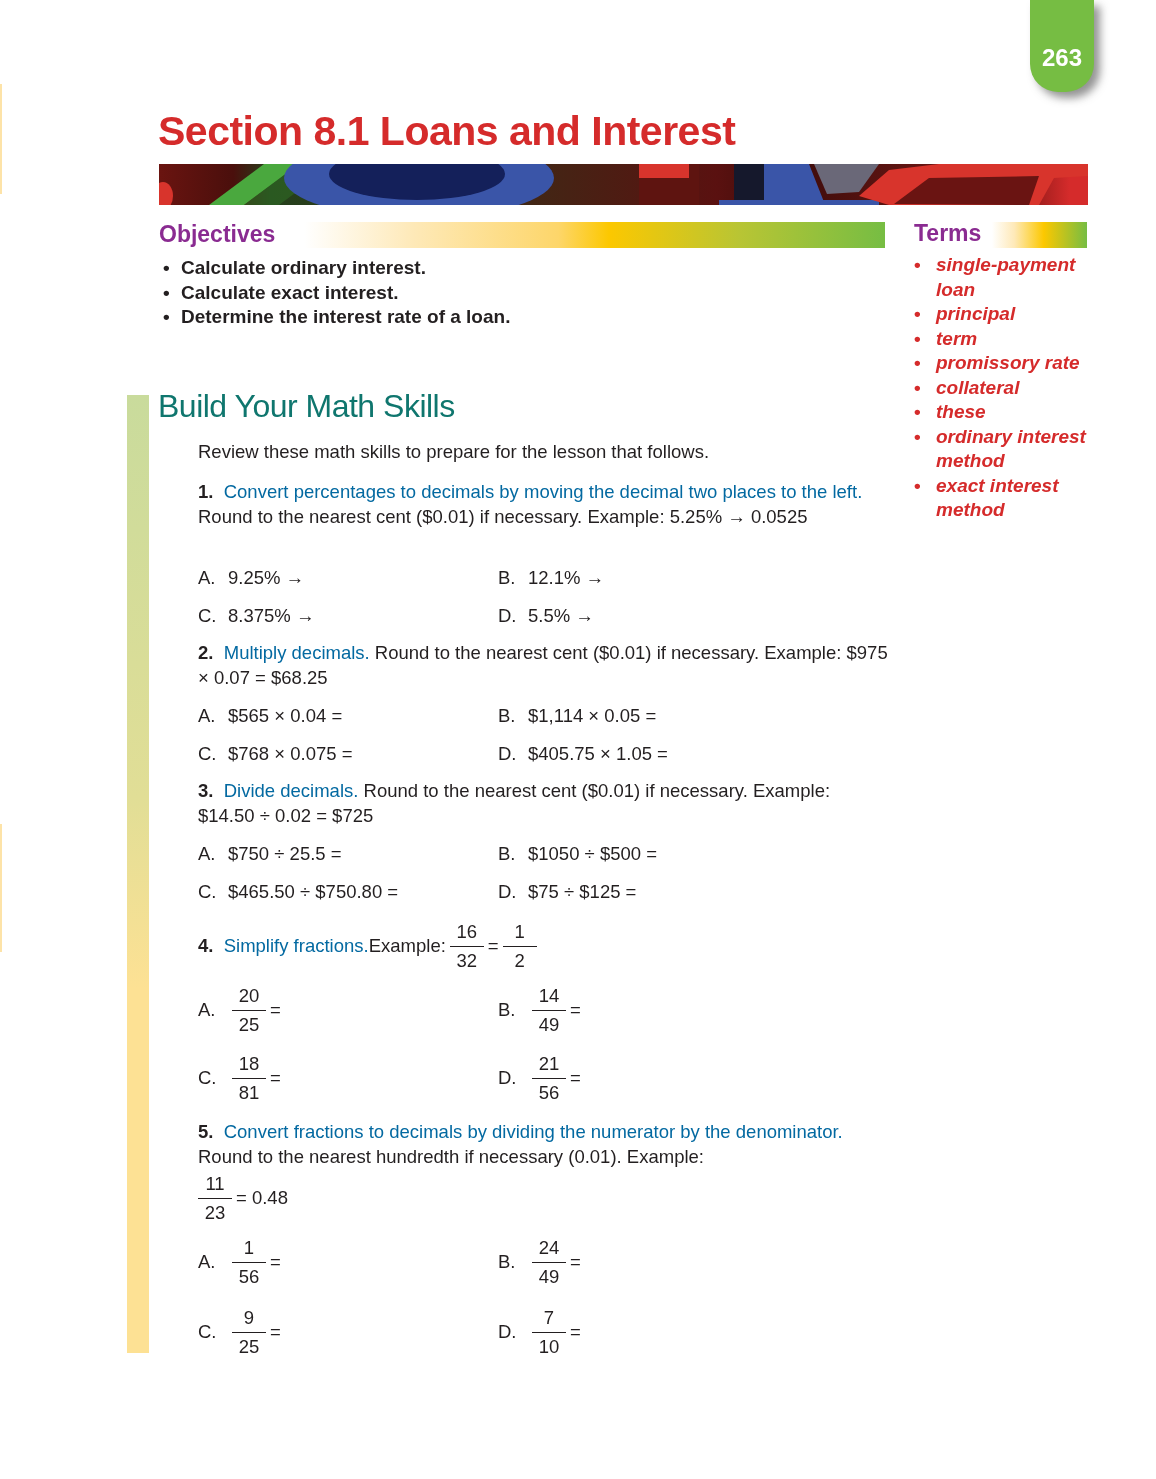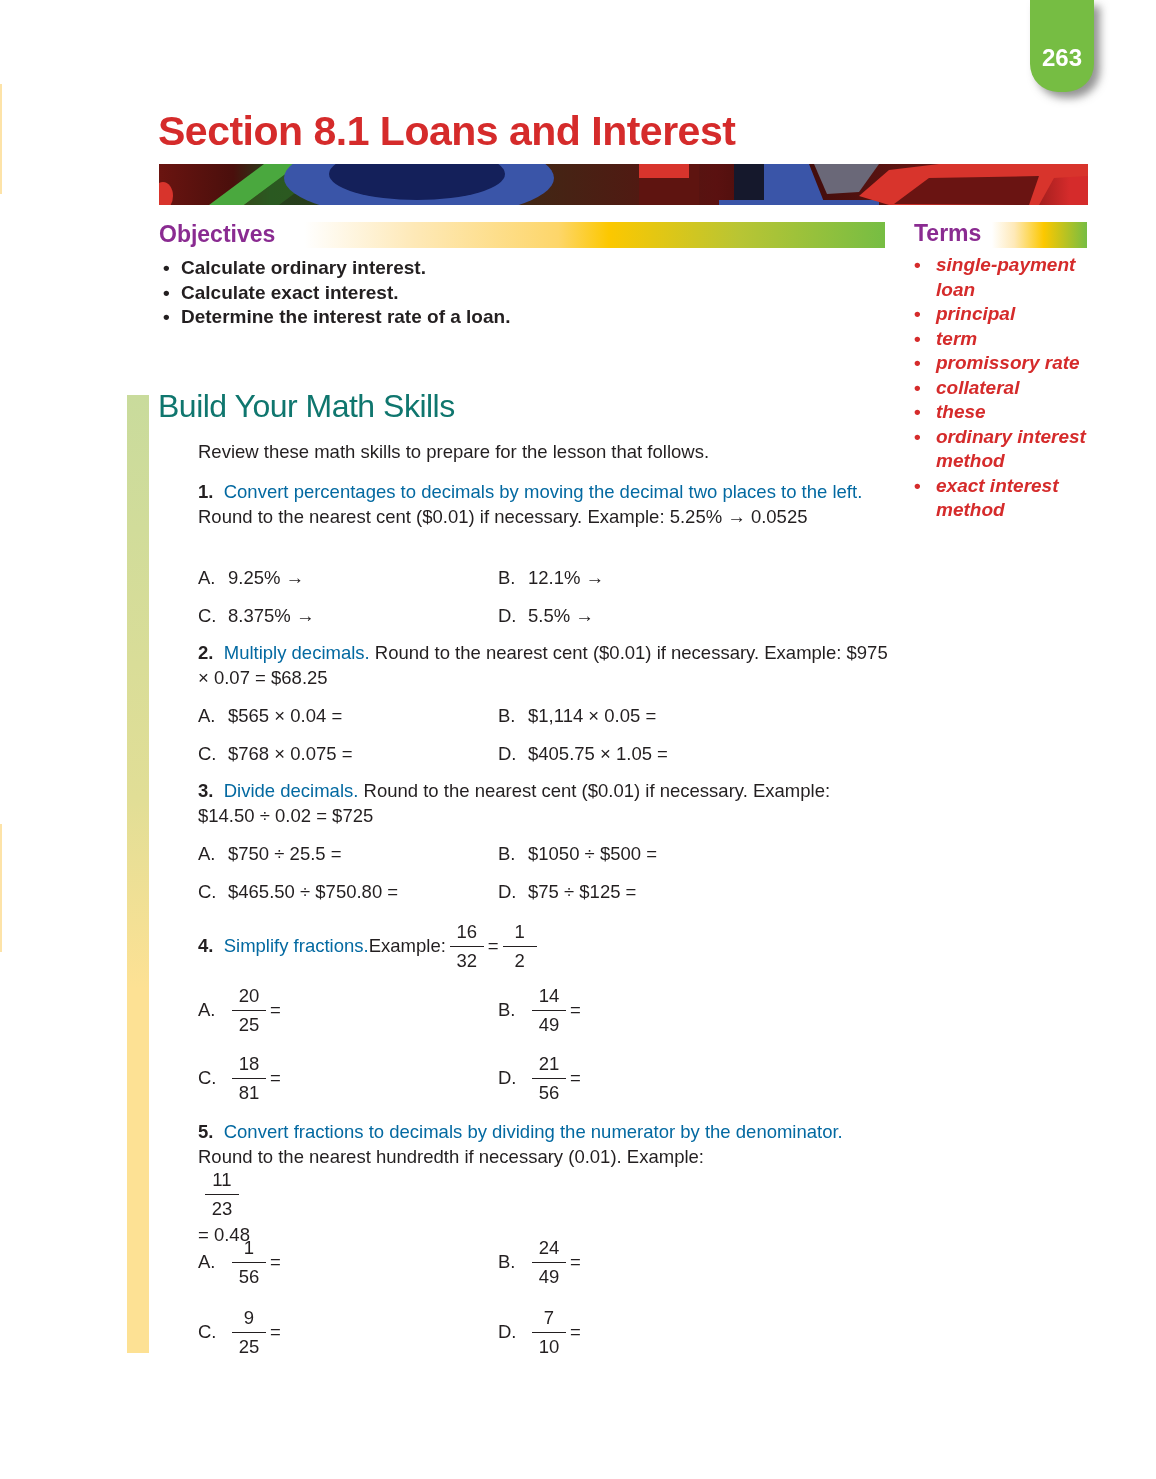--- a/index.html
+++ b/index.html
@@ -208,21 +208,21 @@
           <span class="bar"></span>
           <span class="de">56</span>
         </span>
         <span>=</span>
       </div>
   </div>
 
   <p class="problem" style="top:680px;">
     <span class="num">5.</span>&nbsp;&nbsp;<span class="skill">Convert fractions to decimals by dividing the numerator by the denominator.</span><span> Round to the nearest hundredth if necessary (0.01). Example:</span>
   </p>
-  <div class="problem" style="top:726px; display:flex; align-items:center; height:64px;flex-direction:column;">
+  <div class="problem" style="top:726px; display:flex; align-items:center; height:64px;">
     <span class="frac" style="margin-left:0;">
         <span class="nu">11</span>
         <span class="bar"></span>
         <span class="de">23</span>
       </span>
     <span>= 0.48</span>
   </div>
   <div class="frac-row" style="top:790px;">
     <div class="cell a">
         <span class="lbl">A.</span>

